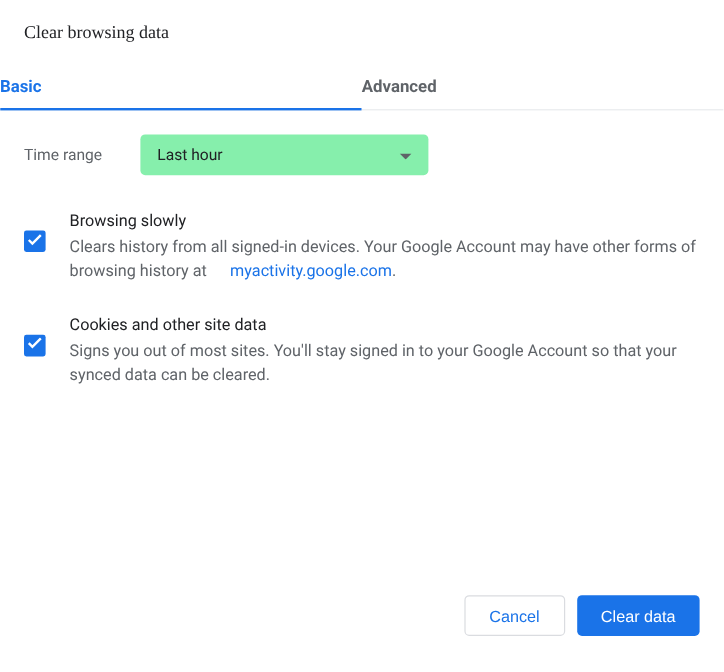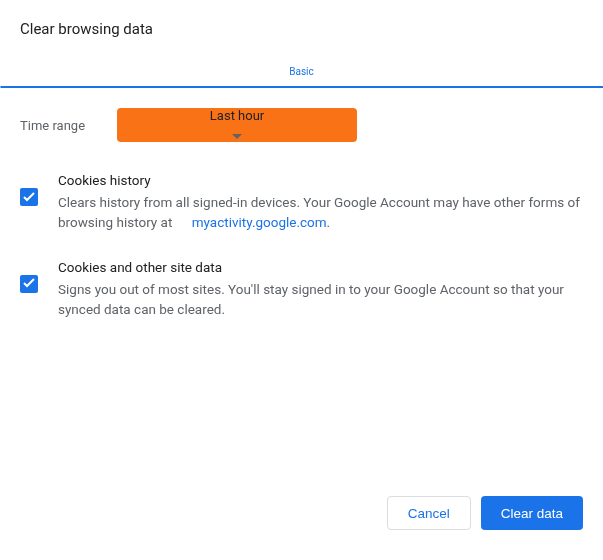--- a/index.html
+++ b/index.html
@@ -14,34 +14,34 @@
       width: 603px;
       height: 560px;
       background: #fff;
       position: relative;
     }
     .dialog-title {
       font-size: 15px;
       color: #202124;
       padding: 20px 20px 16px 20px;
       font-weight: 400;
+      font-family: Liberation Serif, serif;
     }
     .tabs {
       display: flex;
       border-bottom: 1px solid #e8eaed;
     }
     .tab {
       flex: 1;
-      text-align: center;
       padding: 12px 0 10px 0;
-      font-size: 10px;
+      font-size: 14px;
       color: #5f6368;
       cursor: pointer;
       position: relative;
-      font-weight: 400;
+      font-weight: 700;
     }
     .tab.active {
       color: #1a73e8;
     }
     .tab.active::after {
       content: '';
       position: absolute;
       bottom: -1px;
       left: 50%;
       transform: translateX(-50%);
@@ -57,29 +57,28 @@
       align-items: center;
       gap: 32px;
       margin-bottom: 30px;
     }
     .time-range-label {
       font-size: 13px;
       color: #5f6368;
     }
     .select-wrapper {
       position: relative;
-      background: #f97316;
+      background: #86efac;
       border-radius: 4px;
       width: 240px;
       height: 34px;
       display: flex;
       align-items: center;
       padding: 0 14px;
       cursor: pointer;
-      flex-direction: column;
     }
     .select-value {
       flex: 1;
       font-size: 13px;
       color: #202124;
     }
     .option-row {
       display: flex;
       align-items: flex-start;
       gap: 20px;
@@ -144,20 +143,21 @@
       color: #fff;
     }
   </style>
 </head>
 <body>
 
 <div class="dialog-title">Clear browsing data</div>
 
 <div class="tabs">
   <div class="tab active">Basic</div>
+  <div class="tab">Advanced</div>
 </div>
 
 <div class="content">
 
   <div class="time-range-row">
     <span class="time-range-label">Time range</span>
     <div class="select-wrapper">
       <span class="select-value">Last hour</span>
       <span>
         <svg width="10" height="5" viewBox="0 0 10 5">
@@ -169,21 +169,21 @@
 
   <div class="option-row">
     <div class="checkbox">
       <span>
         <svg width="12" height="10" viewBox="0 0 12 10">
             <path d="M1 5 L4 8 L11 1" stroke="#fff" stroke-width="2" fill="none"></path>
           </svg>
       </span>
     </div>
     <div class="option-text">
-      <div class="option-title">Cookies history</div>
+      <div class="option-title">Browsing slowly</div>
       <div class="option-desc">
         <span>Clears history from all signed-in devices. Your Google Account may have other forms of browsing history at </span><a href="#">myactivity.google.com</a><span>.</span>
       </div>
     </div>
   </div>
 
   <div class="option-row">
     <div class="checkbox">
       <span>
         <svg width="12" height="10" viewBox="0 0 12 10">

